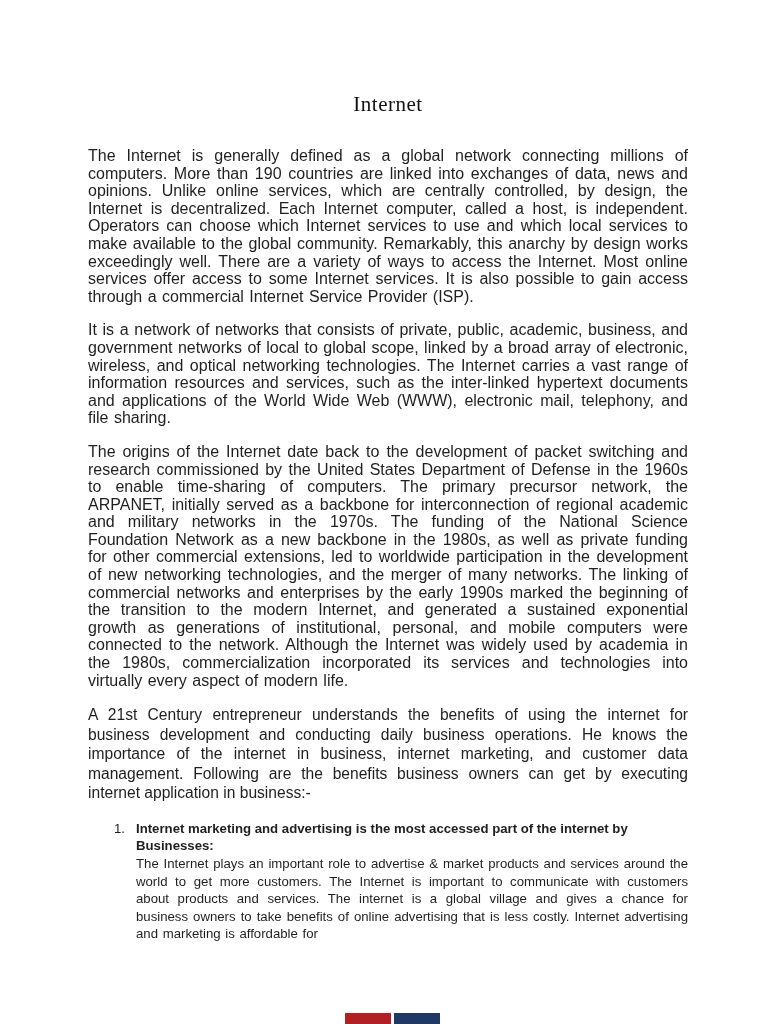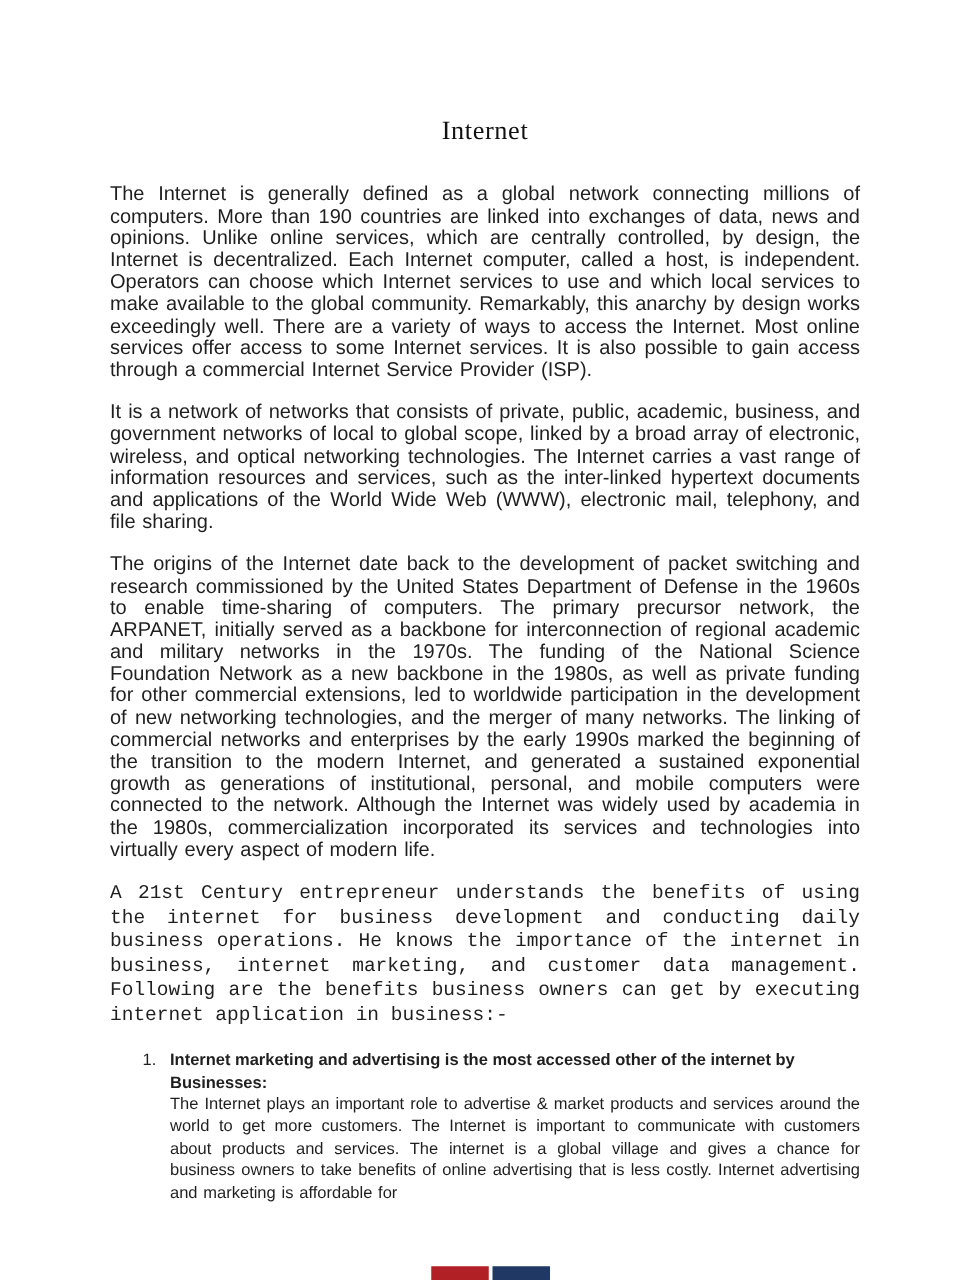--- a/index.html
+++ b/index.html
@@ -33,21 +33,20 @@
     line-height: 17.6px;
     text-align: justify;
     margin: 0 0 16px 0;
     word-spacing: 1px;
   }
   p.large-para {
     font-size: 15.6px;
     line-height: 19.5px;
     text-align: justify;
     margin: 0 0 17px 0;
-    font-family: Liberation Mono, monospace;
   }
   .ol-wrap {
     margin-left: 26px;
   }
   .list-item {
     display: flex;
     font-size: 13.2px;
     line-height: 17.6px;
   }
   .list-num {
@@ -89,21 +88,21 @@
   <p class="body-para">It is a network of networks that consists of private, public, academic, business, and government networks of local to global scope, linked by a broad array of electronic, wireless, and optical networking technologies. The Internet carries a vast range of information resources and services, such as the inter-linked hypertext documents and applications of the World Wide Web (WWW), electronic mail, telephony, and file sharing.</p>
 
   <p class="body-para">The origins of the Internet date back to the development of packet switching and research commissioned by the United States Department of Defense in the 1960s to enable time-sharing of computers. The primary precursor network, the ARPANET, initially served as a backbone for interconnection of regional academic and military networks in the 1970s. The funding of the National Science Foundation Network as a new backbone in the 1980s, as well as private funding for other commercial extensions, led to worldwide participation in the development of new networking technologies, and the merger of many networks. The linking of commercial networks and enterprises by the early 1990s marked the beginning of the transition to the modern Internet, and generated a sustained exponential growth as generations of institutional, personal, and mobile computers were connected to the network. Although the Internet was widely used by academia in the 1980s, commercialization incorporated its services and technologies into virtually every aspect of modern life.</p>
 
   <p class="large-para">A 21st Century entrepreneur understands the benefits of using the internet for business development and conducting daily business operations.  He knows the importance of the internet in business, internet marketing, and customer data management. Following are the benefits business owners can get by executing internet application in business:-</p>
 
   <div class="ol-wrap">
     <div class="list-item">
       <div class="list-num">1.</div>
       <div class="list-content">
-        <div class="list-heading">Internet marketing and advertising is the most accessed other of the internet by Businesses:</div>
+        <div class="list-heading">Internet marketing and advertising is the most accessed part of the internet by Businesses:</div>
         <div class="list-body">The Internet plays an important role to advertise &amp; market products and services around the world to get more customers. The Internet is important to communicate with customers about products and services. The internet is a global village and gives a chance for business owners to take benefits of online advertising that is less costly. Internet advertising and marketing is affordable for</div>
       </div>
     </div>
   </div>
 
 </div>
 
 <div class="footer-badges">
   <div class="badge" style="background: rgb(176, 32, 37);"></div>
   <div class="badge" style="background: rgb(31, 56, 100);"></div>

